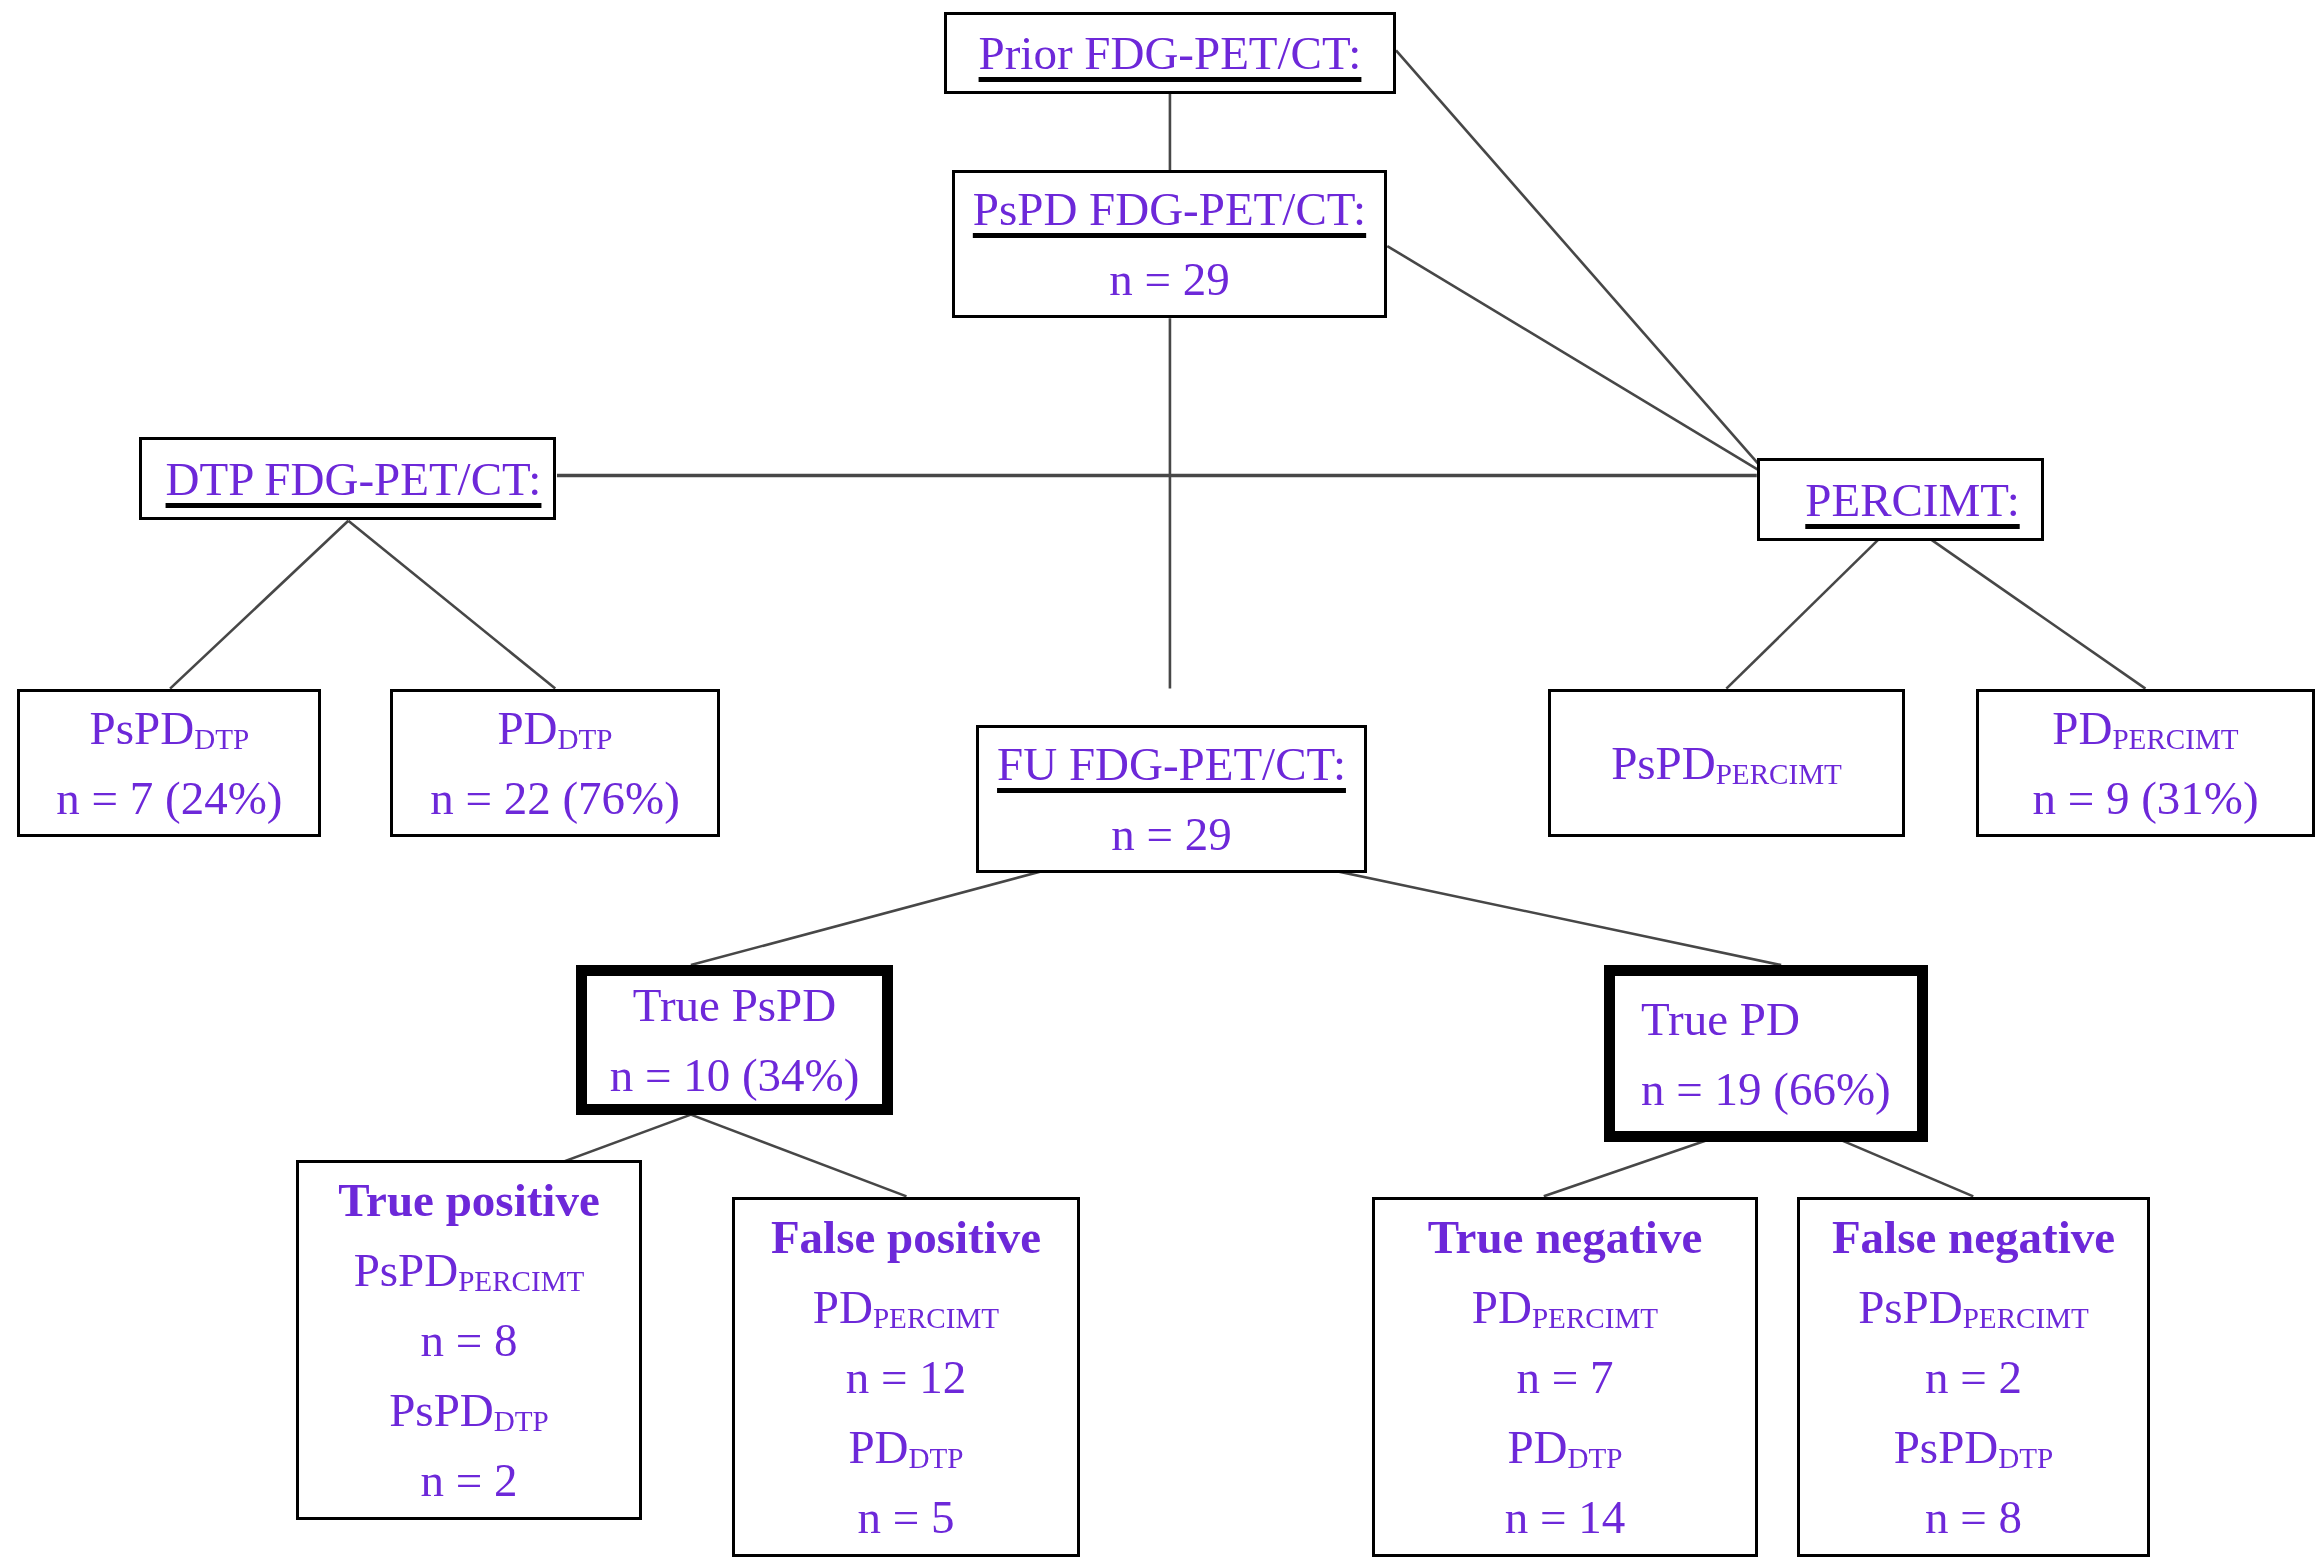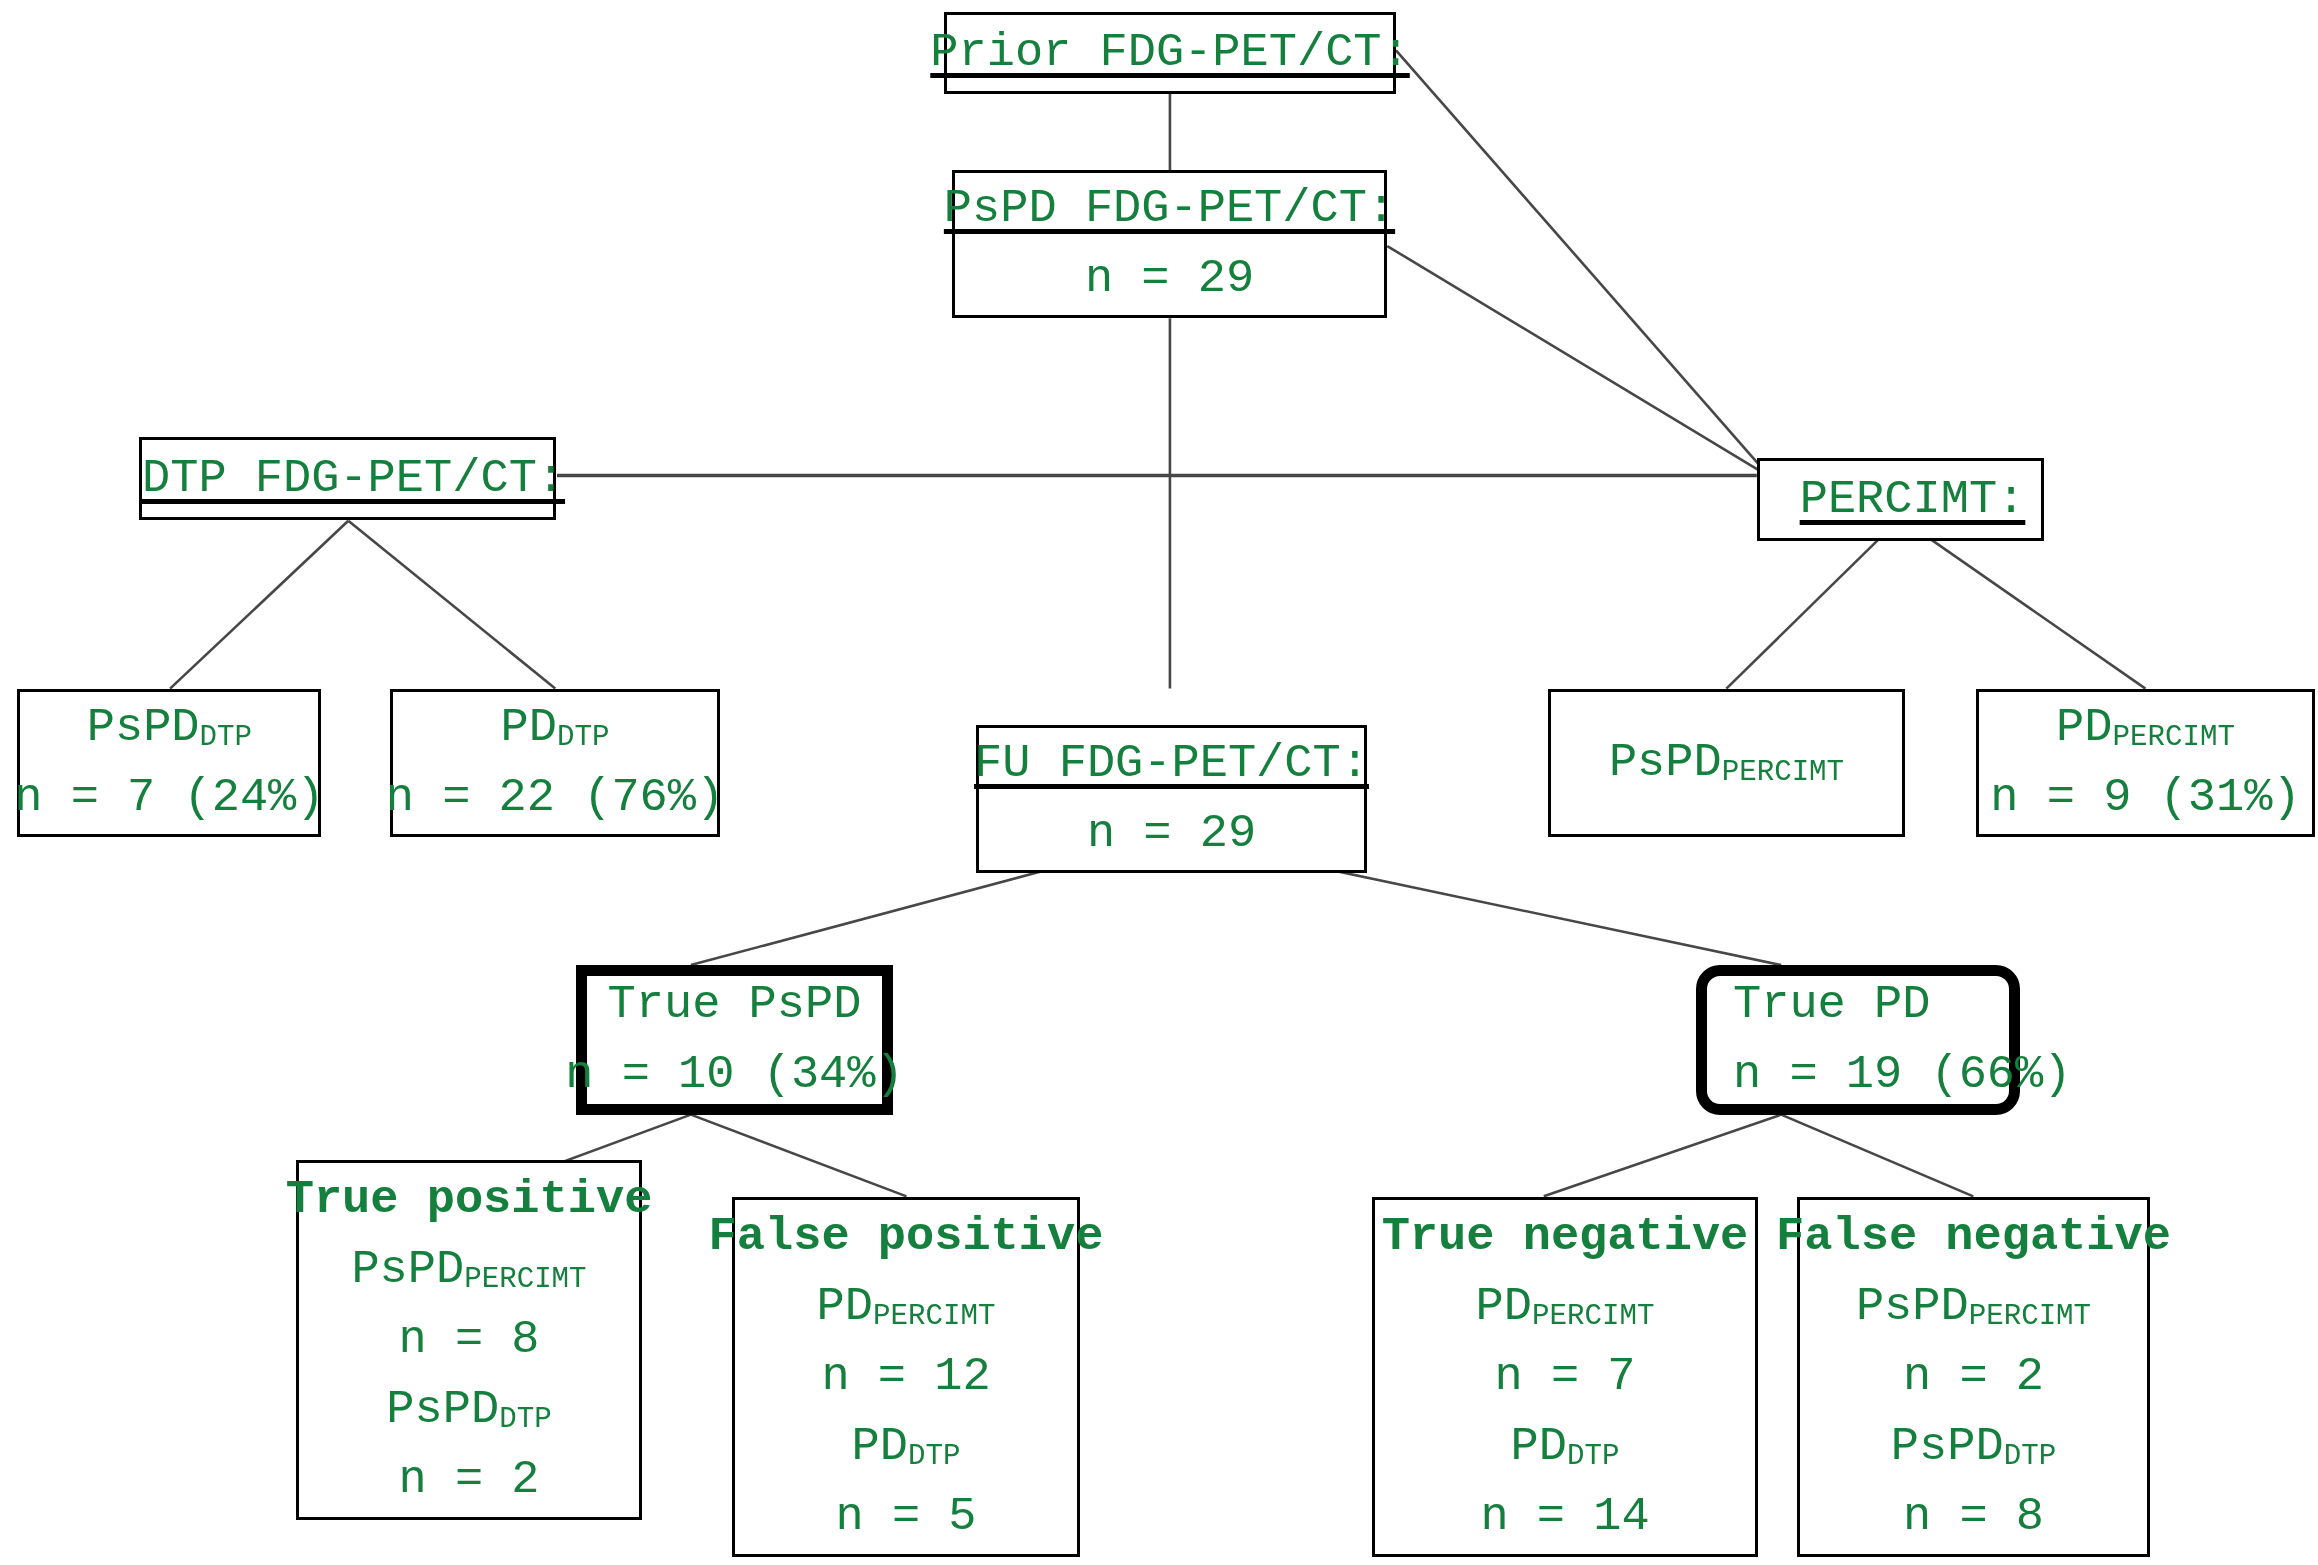--- a/index.html
+++ b/index.html
@@ -5,22 +5,22 @@
   html, body {
     margin: 0;
     padding: 0;
     background: #ffffff;
   }
   #canvas {
     position: relative;
     width: 2319px;
     height: 1565px;
     background: #ffffff;
-    font-family: Liberation Mono, monospace;
-    color: #15803d;
+    font-family: Liberation Serif, serif;
+    color: #6d28d9;
     overflow: hidden;
   }
   #wires {
     position: absolute;
     left: 0; top: 0;
     width: 2319px;
     height: 1565px;
     z-index: 0;
   }
   .node {
@@ -71,21 +71,21 @@
   #n-prior        { left: 944px; top: 12px;   width: 452px; height: 82px;  }
   #n-pspd-fdg     { left: 952px; top: 170px;  width: 435px; height: 148px; }
   #n-dtp          { left: 139px;  top: 437px;  width: 417px; height: 83px; padding-left: 12px;  }
   #n-percimt      { left: 1757px; top: 458px;  width: 287px; height: 83px; padding-left: 24px;  }
   #n-pspd-dtp     { left: 17.4px;   top: 689px;  width: 304px; height: 148px; }
   #n-pd-dtp       { left: 390px;  top: 689px;  width: 330px; height: 148px; }
   #n-fu           { left: 976px; top: 725px;  width: 391px; height: 148px; }
   #n-pspd-percimt { left: 1548px; top: 689px;  width: 357px; height: 148px; }
   #n-pd-percimt   { left: 1976px; top: 689px;  width: 339px; height: 148px; }
   #n-true-pspd    { left: 532px;  top: 965px; width: 317px; height: 150px; }
-  #n-true-pd      { left: 1652px; top: 965px; width: 324px; height: 150px; border-radius: 24px; }
+  #n-true-pd      { left: 1560px; top: 965px; width: 324px; height: 177px; }
   #n-tp           { left: 296px;  top: 1160px; width: 346px; height: 360px; }
   #n-fp           { left: 732px;  top: 1197px; width: 348px; height: 360px; }
   #n-tn           { left: 1372px; top: 1197px; width: 386px; height: 360px; }
   #n-fn           { left: 1797px; top: 1197px; width: 353px; height: 360px; }
 </style>
 </head>
 <body>
 
 <div id="canvas">
 

